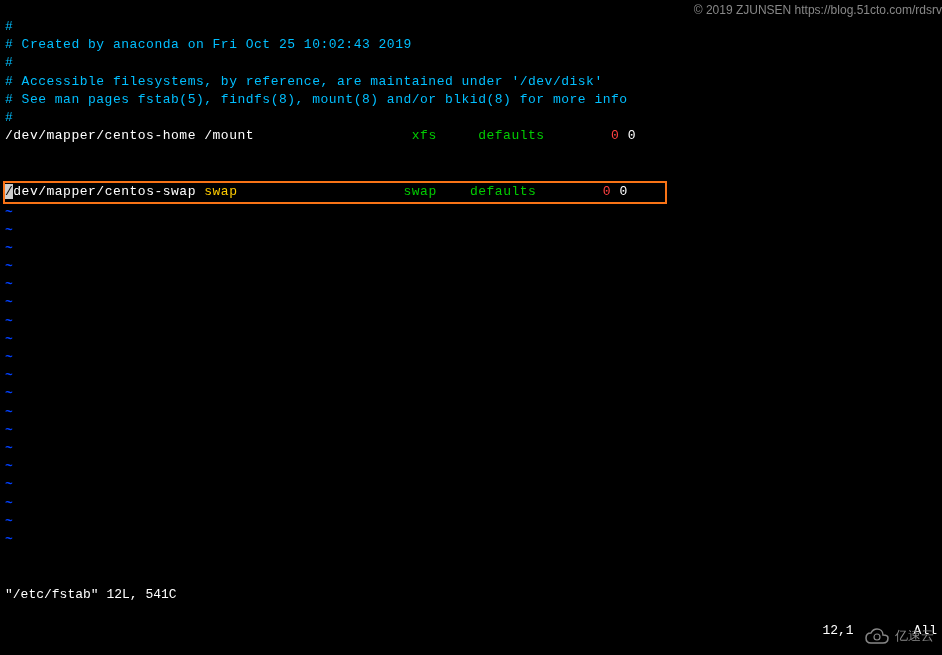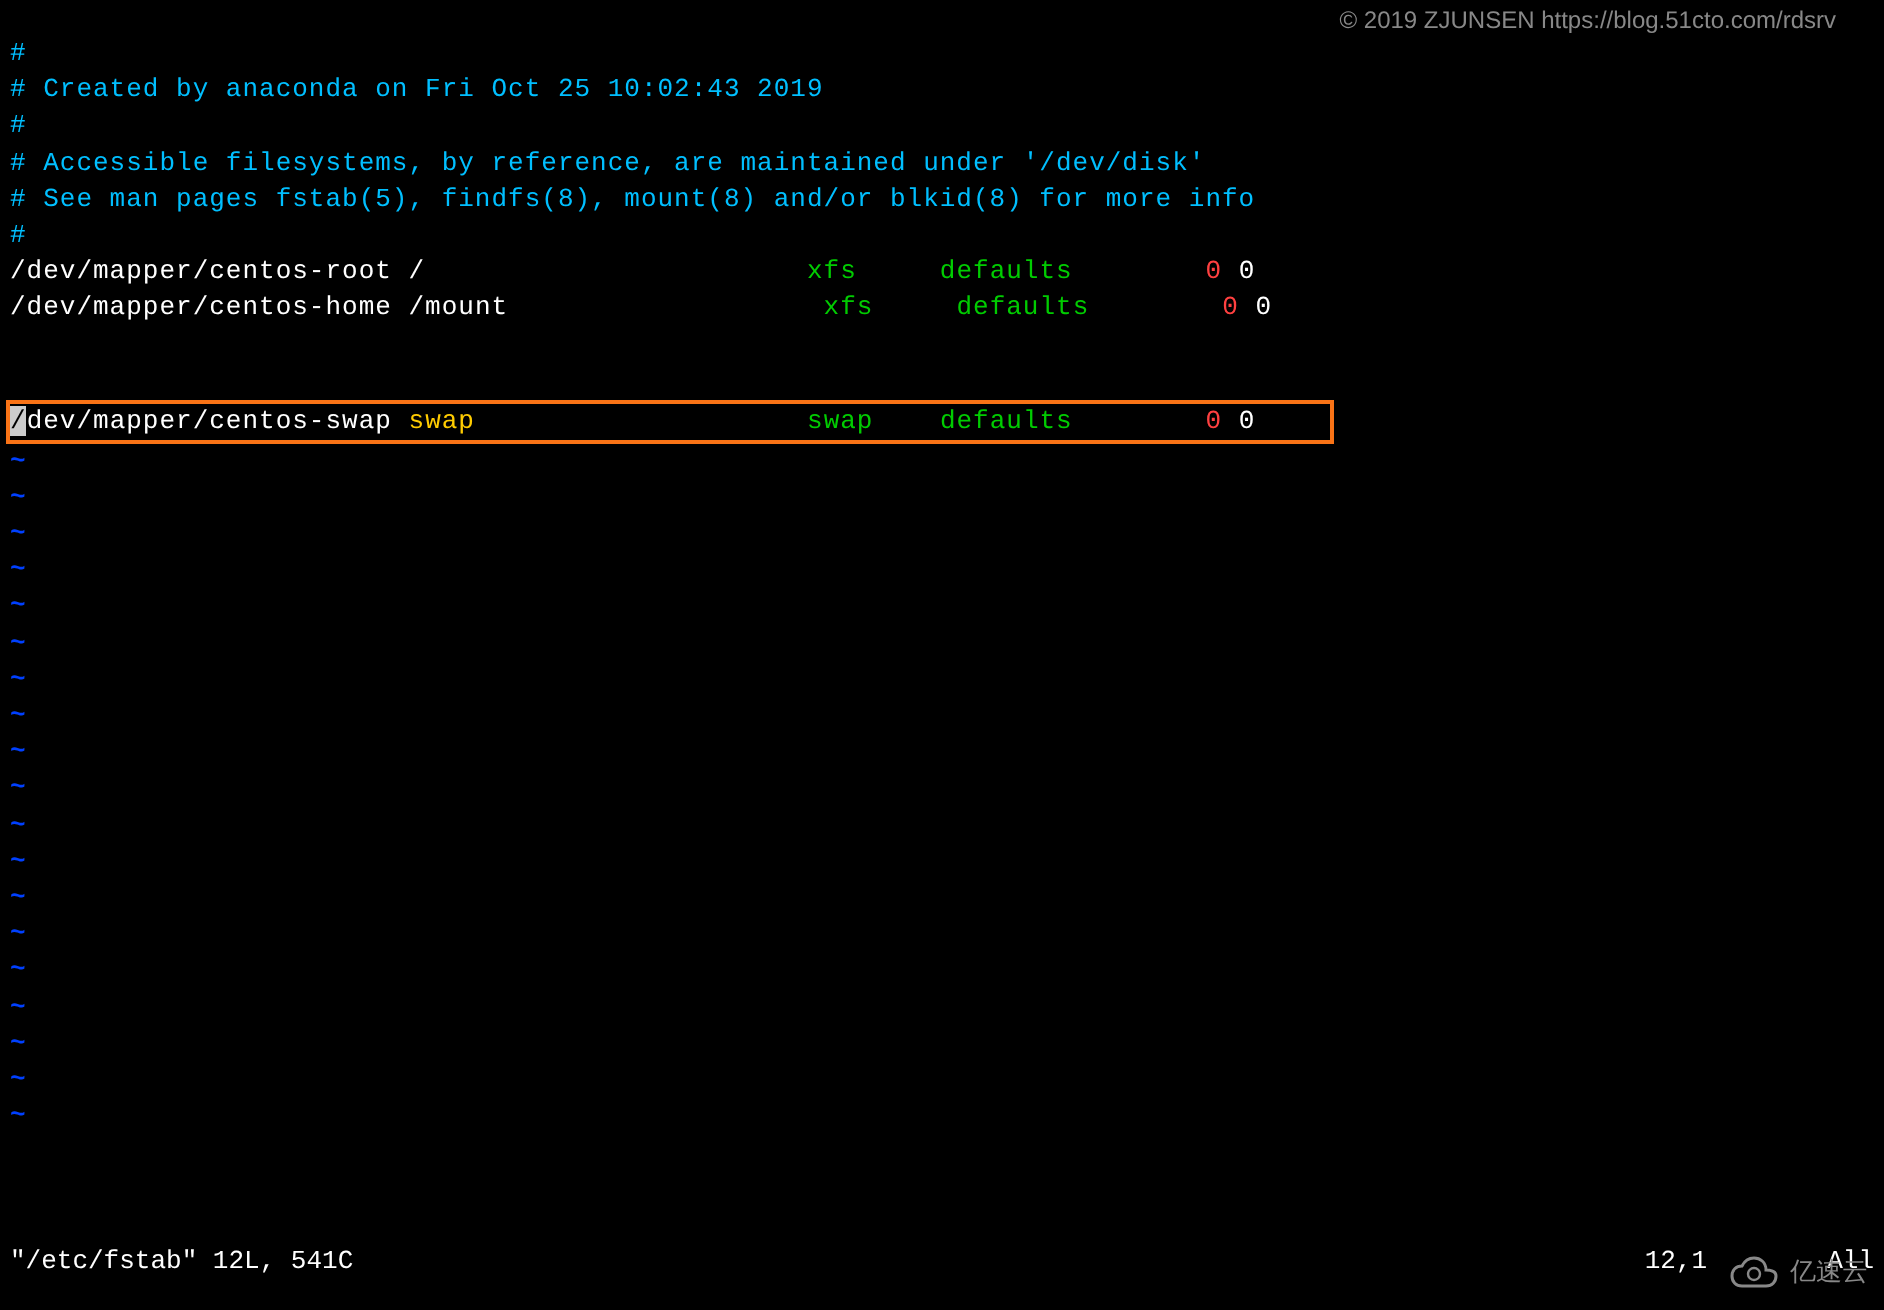--- a/index.html
+++ b/index.html
@@ -12,21 +12,21 @@
       font-family: 'Courier New', monospace;
       font-size: 13px;
       width: 942px;
       height: 655px;
       position: relative;
       overflow: hidden;
     }
     .watermark {
       position: absolute;
       top: 3px;
-      right: 24px;
+      right: 0;
       color: #888;
       font-size: 12px;
       font-family: Arial, sans-serif;
       z-index: 100;
     }
     .terminal {
       padding: 18px 5px 5px 5px;
       color: #fff;
       line-height: 1.4;
       height: 100%;
@@ -75,20 +75,21 @@
       bottom: 15px;
       left: 5px;
       right: 5px;
       color: #fff;
       display: flex;
       justify-content: space-between;
     }
     .status-right {
       display: flex;
       gap: 60px;
+      margin-top: 36px;
     }
     .logo {
       position: absolute;
       bottom: 8px;
       right: 8px;
       display: flex;
       align-items: flex-start;
       gap: 4px;
       color: #888;
       font-size: 13px;
@@ -106,21 +107,20 @@
 <div class="watermark">© 2019 ZJUNSEN https://blog.51cto.com/rdsrv</div>
 
 <div class="terminal">
   <div class="line comment">#</div>
   <div class="line comment"># Created by anaconda on Fri Oct 25 10:02:43 2019</div>
   <div class="line comment">#</div>
   <div class="line comment"># Accessible filesystems, by reference, are maintained under '/dev/disk'</div>
   <div class="line comment"># See man pages fstab(5), findfs(8), mount(8) and/or blkid(8) for more info</div>
   <div class="line comment">#</div>
 
-  <div class="line"><span class="white">/dev/mapper/centos-root</span><span class="white"> </span><span class="white">/</span><span>                       </span><span class="green">xfs</span><span>     </span><span class="green">defaults</span><span>        </span><span class="red">0</span><span class="white"> </span><span class="white">0</span></div>
 
 
   <div class="line"><span class="white">/dev/mapper/centos-home</span><span class="white"> </span><span class="white">/mount</span><span>                   </span><span class="green">xfs</span><span>     </span><span class="green">defaults</span><span>        </span><span class="red">0</span><span class="white"> </span><span class="white">0</span></div>
 
   <div class="highlighted-row"><span class="line"><span class="cursor-bg">/</span><span class="white">dev/mapper/centos-swap</span><span class="white"> </span><span class="yellow">swap</span><span>                    </span><span class="green">swap</span><span>    </span><span class="green">defaults</span><span>        </span><span class="red">0</span><span class="white"> </span><span class="white">0</span><span>    </span></span></div>
 
   <div class="line tilde">~</div>
   <div class="line tilde">~</div>
   <div class="line tilde">~</div>
   <div class="line tilde">~</div>

